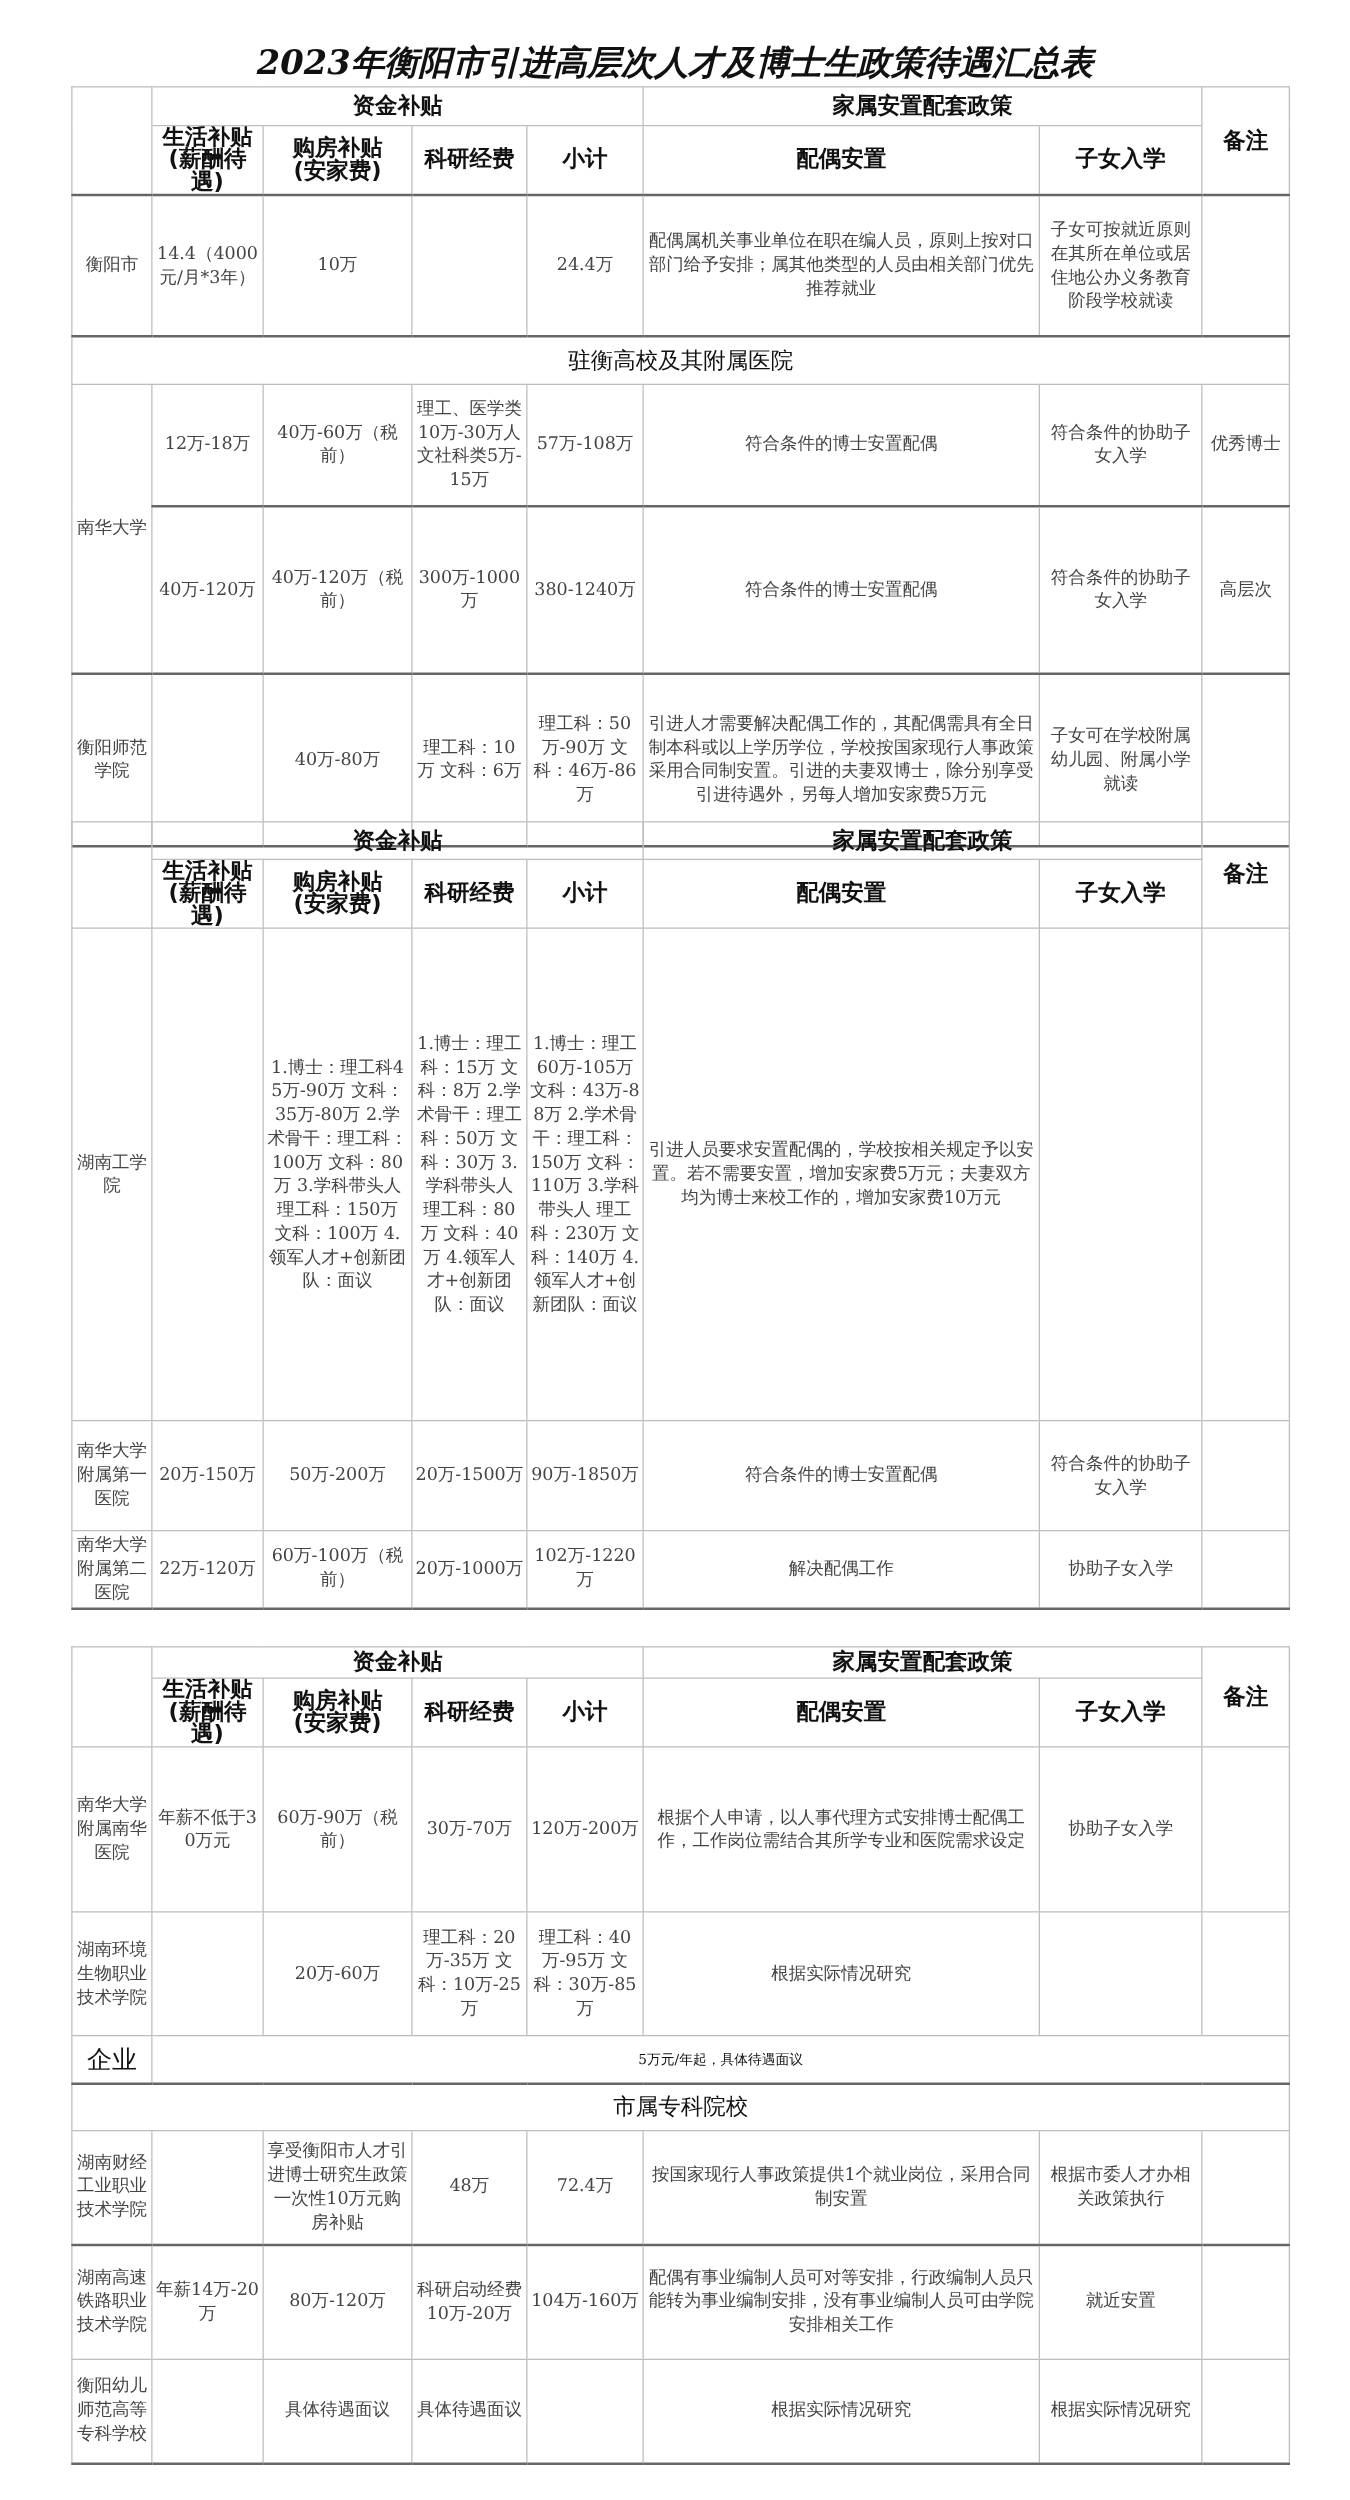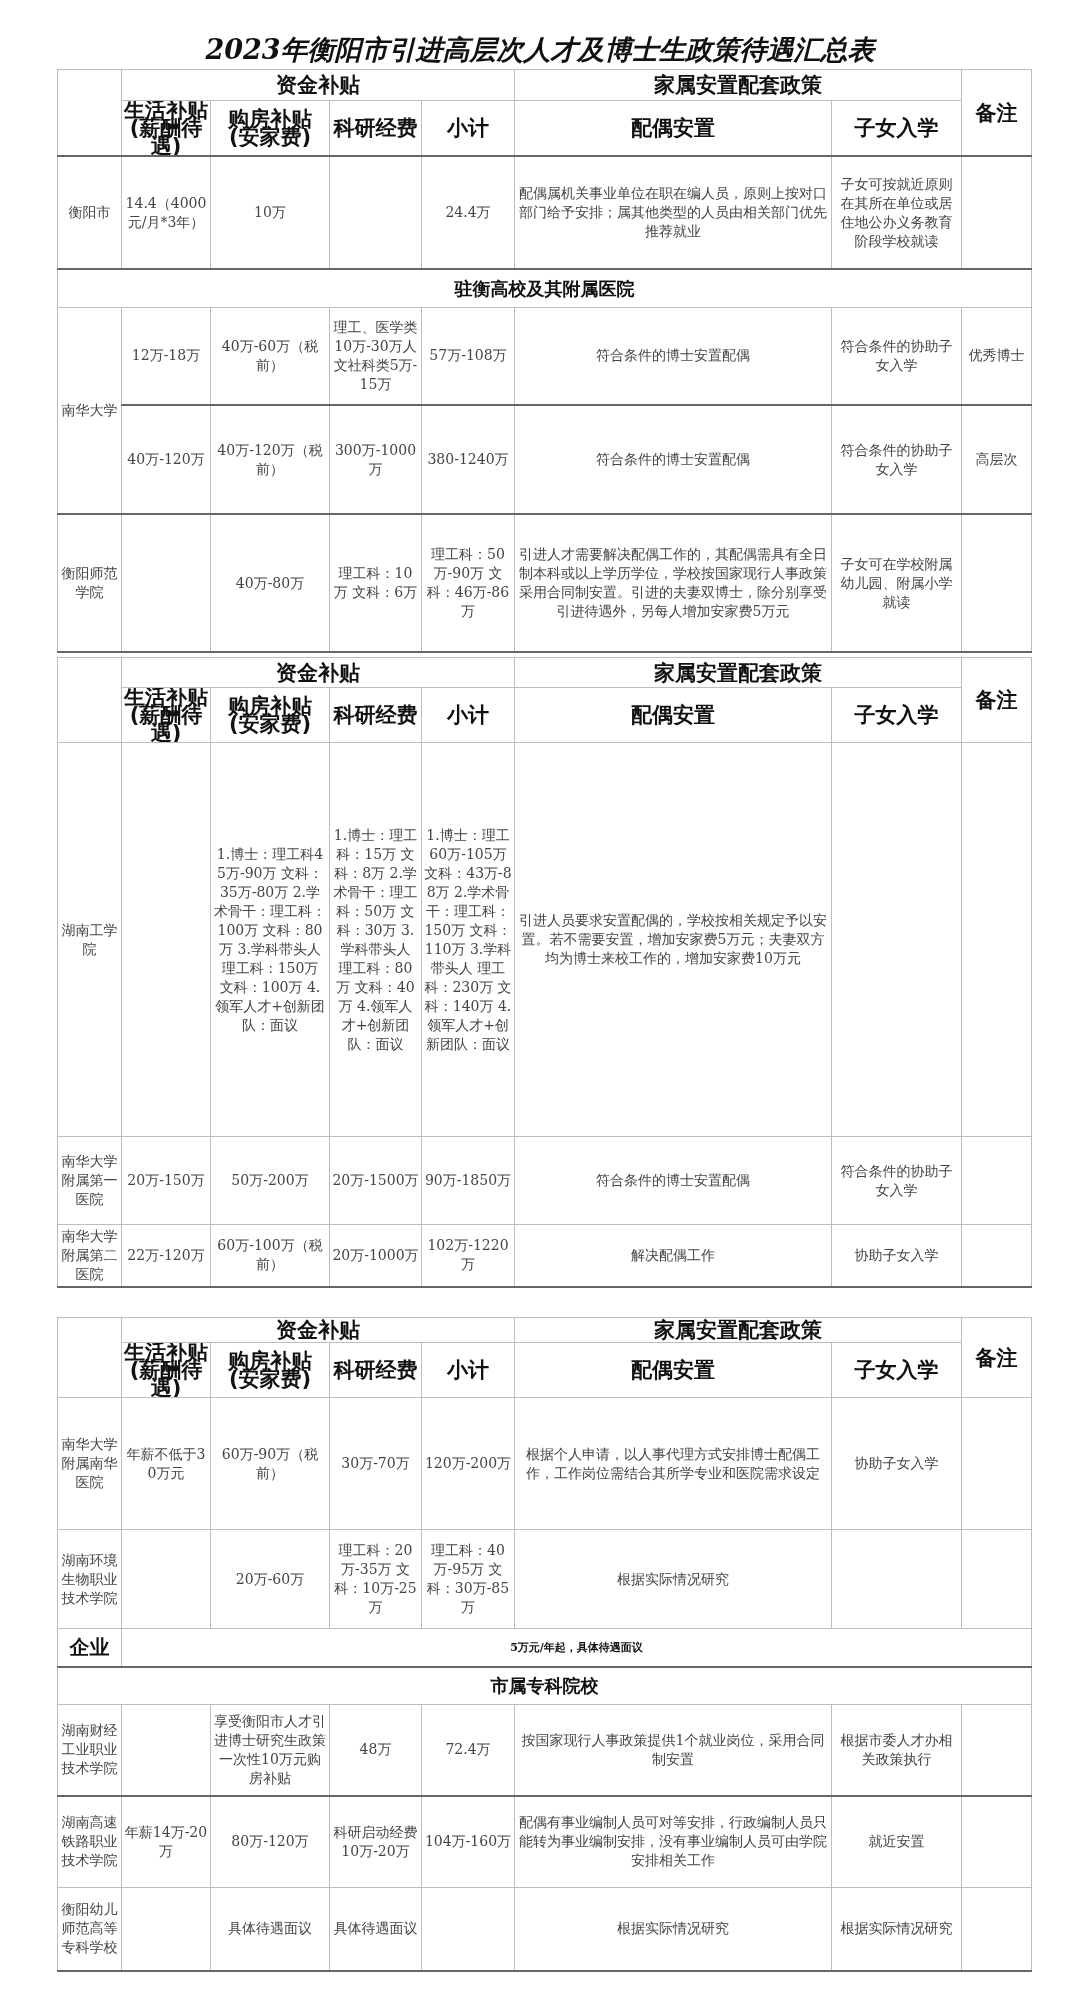--- a/index.html
+++ b/index.html
@@ -1,21 +1,21 @@
 <!DOCTYPE html>
 <html><head>
 <meta charset="utf-8">
 <style>
   html,body{margin:0;padding:0;background:#ffffff;}
   body{width:1080px;height:2000px;position:relative;overflow:hidden;font-family:"DejaVu Serif","Liberation Serif",serif;color:#333;}
   .title{position:absolute;left:0;top:32px;width:1080px;text-align:center;font-size:27px;font-weight:bold;color:#111;letter-spacing:0px;font-style:italic;}
   table.t{position:absolute;left:57px;width:974px;border-collapse:collapse;table-layout:fixed;}
   table.t td{border:1px solid #bdbdbd;text-align:center;vertical-align:middle;font-size:14px;line-height:19px;padding:0 2px;color:#444;overflow:hidden;word-break:break-all;}
-  table.t td.h{font-family:"DejaVu Sans","Liberation Sans",sans-serif;font-weight:bold;color:#111;font-size:21px;line-height:18px;}
-  table.t td.sec{font-weight:bold;color:#111;font-size:18px;}
+  table.t td.h{font-family:"DejaVu Sans","Liberation Sans",sans-serif;font-weight:bold;color:#111;font-size:18px;line-height:18px;}
+  table.t td.sec{font-weight:normal;color:#111;font-size:18px;}
   table.t td.name{font-size:14px;}
   table.t tr.thick td{border-bottom:2px solid #666;}
   table.t tr.topline td{border-top:2px solid #666;}
   .spouse{padding:0 4px !important;}
 </style>
 </head>
 <body>
 
 <div class="title">2023年衡阳市引进高层次人才及博士生政策待遇汇总表</div>
 
@@ -61,21 +61,21 @@
   <tr class="thick" style="height:98px">
     <td rowspan="2" class="name">南华大学</td>
     <td>12万-18万</td>
     <td>40万-60万（税前）</td>
     <td>理工、医学类10万-30万人文社科类5万-15万</td>
     <td>57万-108万</td>
     <td>符合条件的博士安置配偶</td>
     <td>符合条件的协助子女入学</td>
     <td>优秀博士</td>
   </tr>
-  <tr class="thick" style="height:109px">
+  <tr class="thick" style="height:134px">
     <td>40万-120万</td>
     <td>40万-120万（税前）</td>
     <td>300万-1000万</td>
     <td>380-1240万</td>
     <td>符合条件的博士安置配偶</td>
     <td>符合条件的协助子女入学</td>
     <td>高层次</td>
   </tr>
   <tr class="thick" style="height:138px">
     <td class="name">衡阳师范学院</td>

